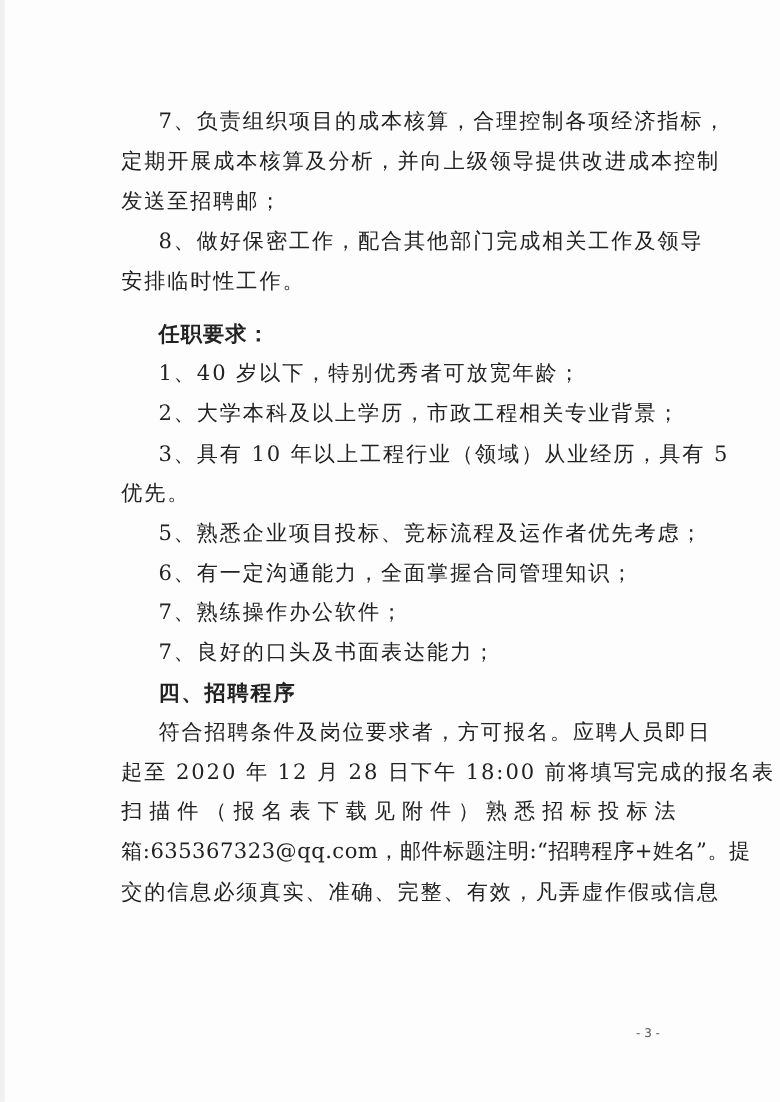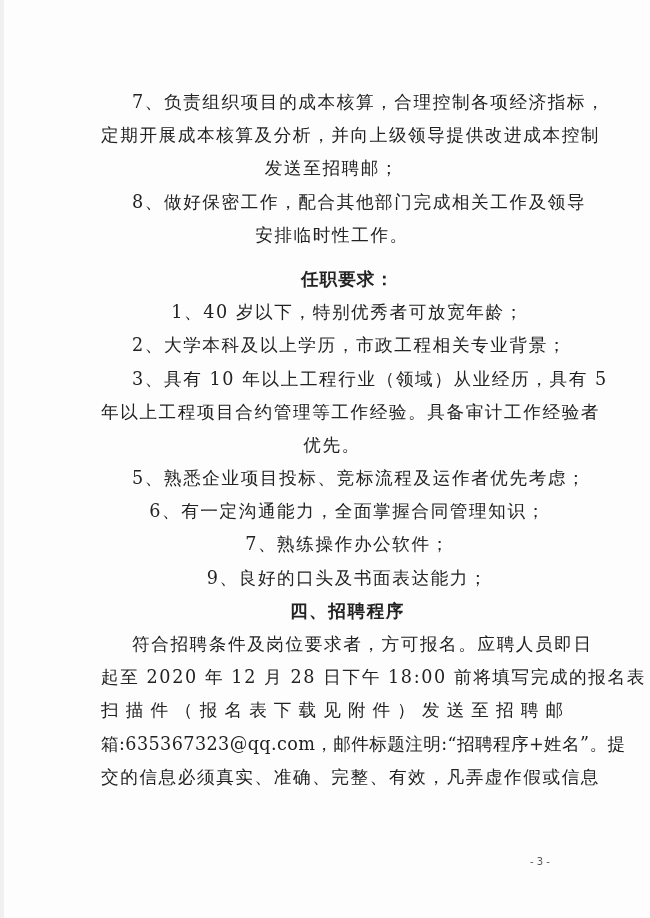--- a/index.html
+++ b/index.html
@@ -12,21 +12,20 @@
   }
   .page { position: absolute; left: 0; top: 0; width: 650px; height: 918px; background: #fdfdfd; }
   .left-edge { position: absolute; left: 0; top: 0; width: 4px; height: 918px; background: #f0f0f0; }
   .content {
     position: absolute; left: 101px; top: 86px; width: 462px;
   }
   .line {
     height: 33.2px; line-height: 33.2px;
     font-size: 17.6px; white-space: nowrap;
     letter-spacing: 1.6px;
-    text-align: center;
   }
   .indent { padding-left: 31px; }
   .justify { text-align: justify; text-align-last: justify; letter-spacing: 0; }
   .heading { font-family: "DejaVu Sans", "Liberation Sans", sans-serif; font-weight: bold; font-size: 17.6px; letter-spacing: 1px; margin-top: 11px; }
   .section { font-family: "DejaVu Sans", "Liberation Sans", sans-serif; font-weight: bold; }
   .page-number {
     position: absolute; left: 530px; top: 856px;
     font-size: 10px; color: #555; font-family: "DejaVu Sans", sans-serif;
   }
 </style>
@@ -52,41 +51,40 @@
     <div class="line indent heading">任职要求：</div>
 
     <div>
       <div class="line indent">1、40 岁以下，特别优秀者可放宽年龄；</div>
     </div>
     <div>
       <div class="line indent">2、大学本科及以上学历，市政工程相关专业背景；</div>
     </div>
     <div>
       <div class="line indent">3、具有 10 年以上工程行业（领域）从业经历，具有 5</div>
-      <div class="line">年以上工程项目合约管理等工作经验。具备审计工作经验者</div>
       <div class="line">优先。</div>
     </div>
     <div>
       <div class="line indent">5、熟悉企业项目投标、竞标流程及运作者优先考虑；</div>
     </div>
     <div>
       <div class="line indent">6、有一定沟通能力，全面掌握合同管理知识；</div>
     </div>
     <div>
       <div class="line indent">7、熟练操作办公软件；</div>
     </div>
     <div>
-      <div class="line indent">9、良好的口头及书面表达能力；</div>
+      <div class="line indent">7、良好的口头及书面表达能力；</div>
     </div>
 
     <div class="line indent section">四、招聘程序</div>
 
     <div>
       <div class="line indent">符合招聘条件及岗位要求者，方可报名。应聘人员即日</div>
       <div class="line">起至 2020 年 12 月 28 日下午 18:00 前将填写完成的报名表</div>
-      <div class="line justify">扫描件（报名表下载见附件）发送至招聘邮</div>
+      <div class="line justify">扫描件（报名表下载见附件）熟悉招标投标法</div>
       <div class="line" style="letter-spacing:0.4px">箱:635367323@qq.com，邮件标题注明:“招聘程序+姓名”。提</div>
       <div class="line">交的信息必须真实、准确、完整、有效，凡弄虚作假或信息</div>
     </div>
   </div>
 
   <div class="page-number">- 3 -</div>
 </div>
 
 </body></html>

